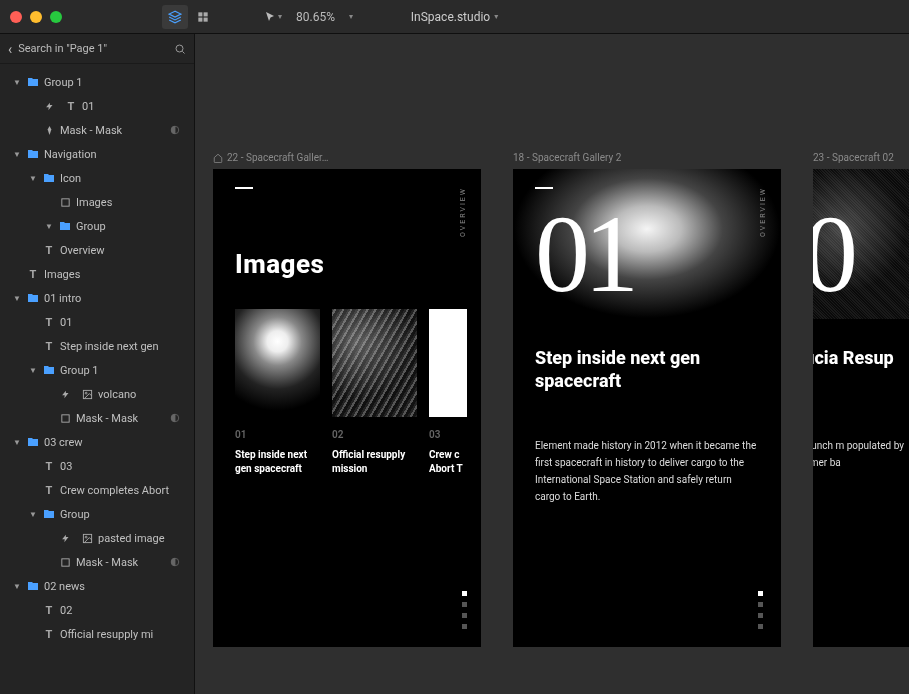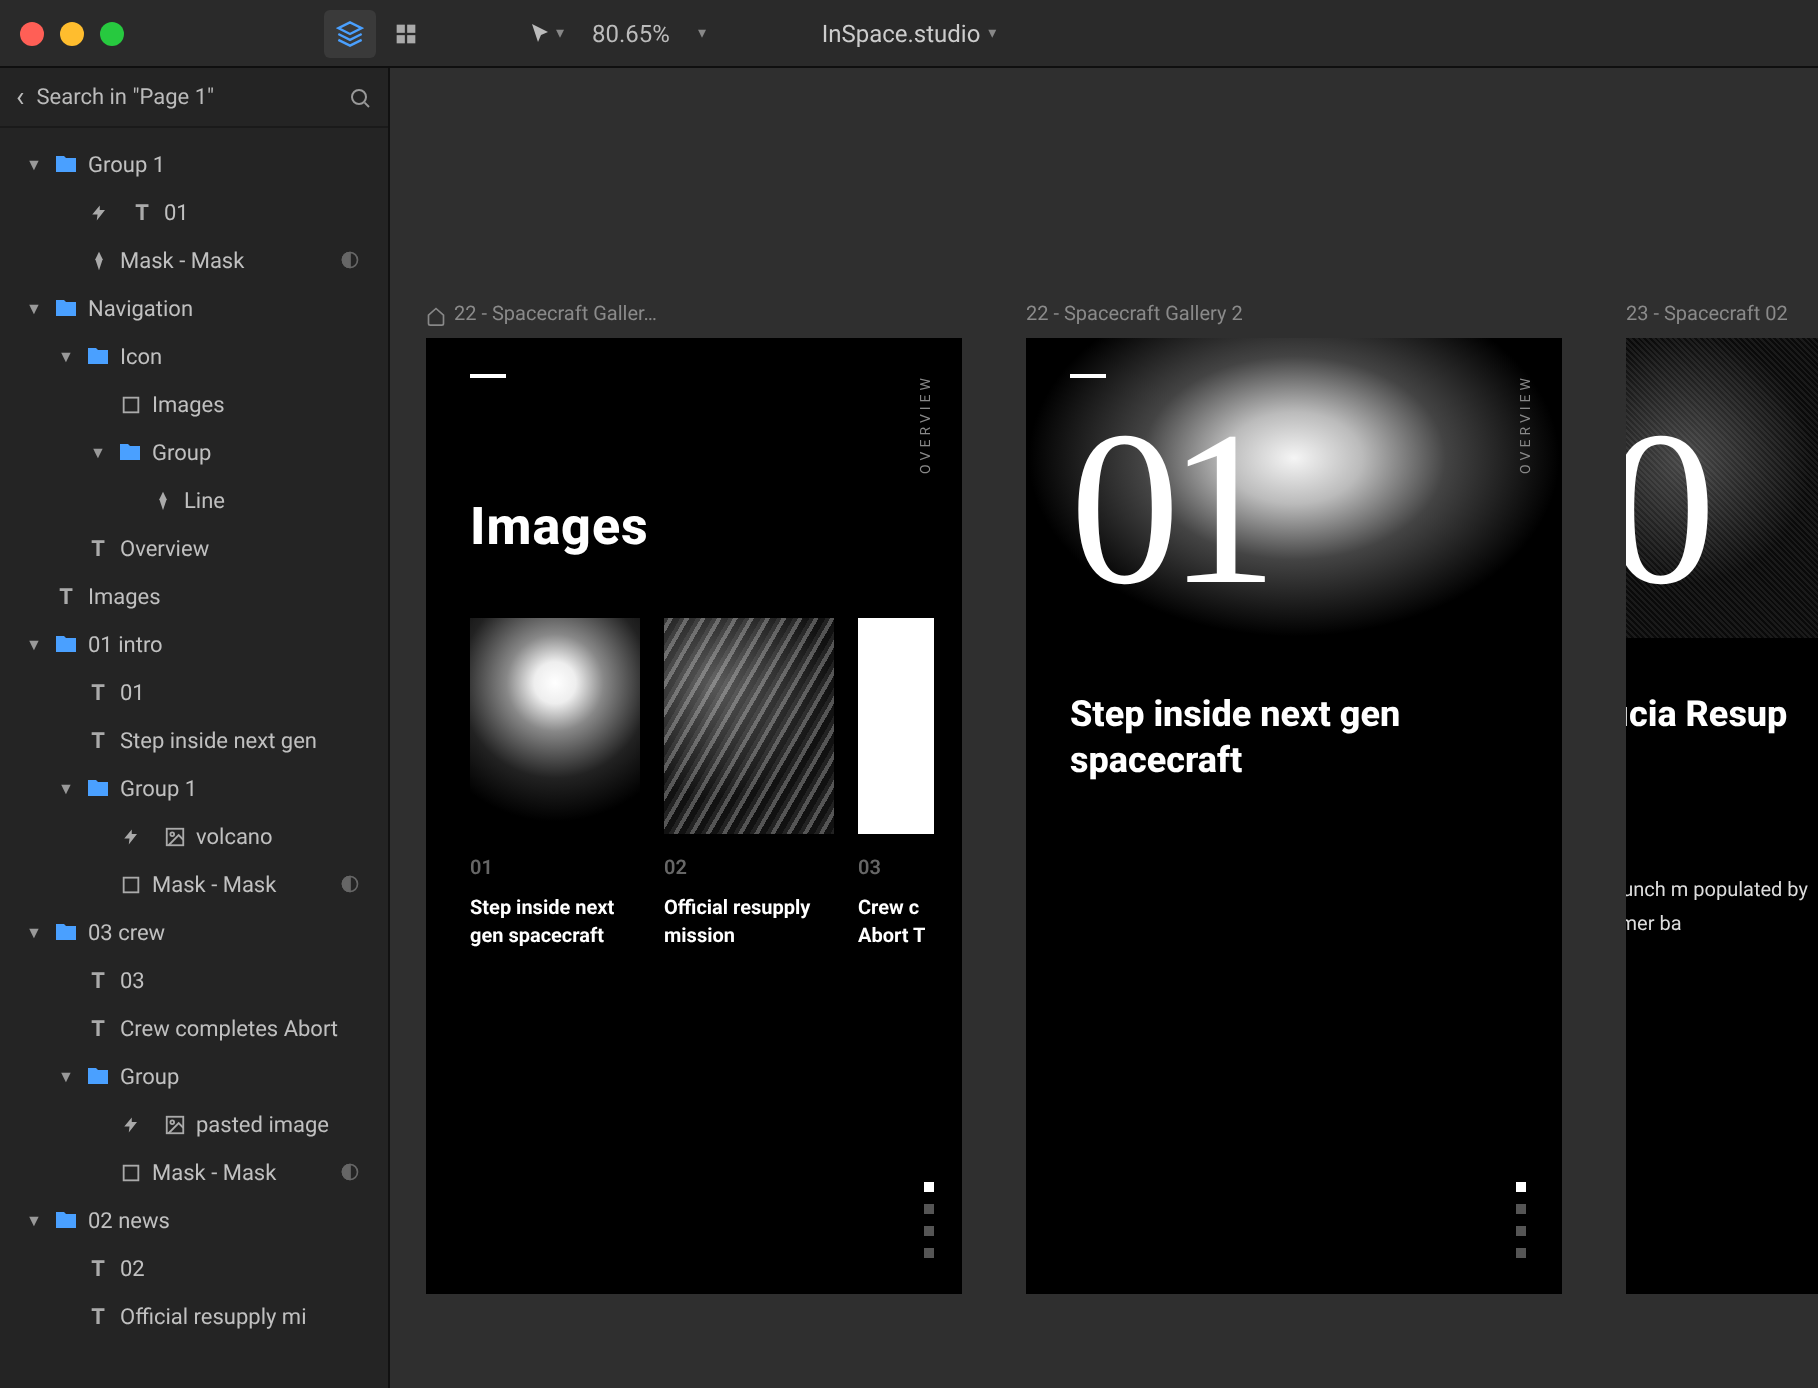--- a/index.html
+++ b/index.html
@@ -323,29 +323,20 @@
           </div>
           <div class="tree-item" style="padding-left: 44px;">
             <span class="disclosure">▼</span>
             <span class="layer-icon folder-icon">
               <svg width="12" height="12" viewBox="0 0 24 24" fill="currentColor">
                 <path d="M10 4H2v16h20V6H12z"></path>
               </svg>
             </span>
             <span class="tree-label">Group</span>
           </div>
-          <div class="tree-item" style="padding-left: 60px;">
-            <span class="disclosure"></span>
-            <span class="layer-icon shape-icon">
-              <svg width="11" height="11" viewBox="0 0 24 24" fill="currentColor">
-                <path d="M12 2l4 8-4 12-4-12z"></path>
-              </svg>
-            </span>
-            <span class="tree-label">Line</span>
-          </div>
           <div class="tree-item" style="padding-left: 28px;">
             <span class="disclosure"></span>
             <span class="layer-icon text-icon">
               <span style="font-weight:700;font-size:11px;">T</span>
             </span>
             <span class="tree-label">Overview</span>
           </div>
           <div class="tree-item" style="padding-left: 12px;">
             <span class="disclosure"></span>
             <span class="layer-icon text-icon">
@@ -551,28 +542,29 @@
               <div class="dot active"></div>
               <div class="dot"></div>
               <div class="dot"></div>
               <div class="dot"></div>
             </div>
           </div>
         </div>
 
         <div class="artboard-wrap">
           <div class="artboard-label">
-            <span>22 - Spacecraft Gallery 2</span>
+            <span>18 - Spacecraft Gallery 2</span>
           </div>
           <div class="artboard ab2">
             <div class="splash"></div>
             <div class="hdr-line"></div>
             <div class="ov-text">OVERVIEW</div>
             <div class="bignum">01</div>
             <div class="headline">Step inside next gen spacecraft</div>
+            <div class="body">Element made history in 2012 when it became the first spacecraft in history to deliver cargo to the International Space Station and safely return cargo to Earth.</div>
             <div class="dots">
               <div class="dot active"></div>
               <div class="dot"></div>
               <div class="dot"></div>
               <div class="dot"></div>
             </div>
           </div>
         </div>
 
         <div class="artboard-wrap">

